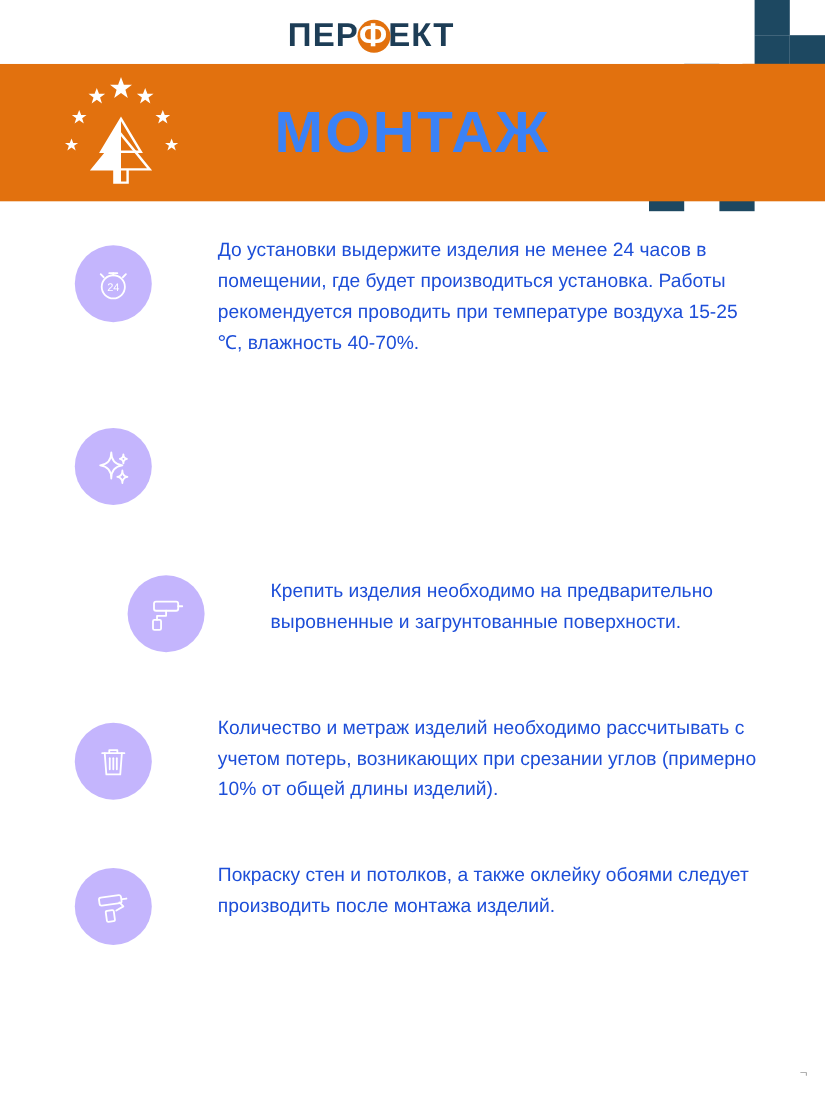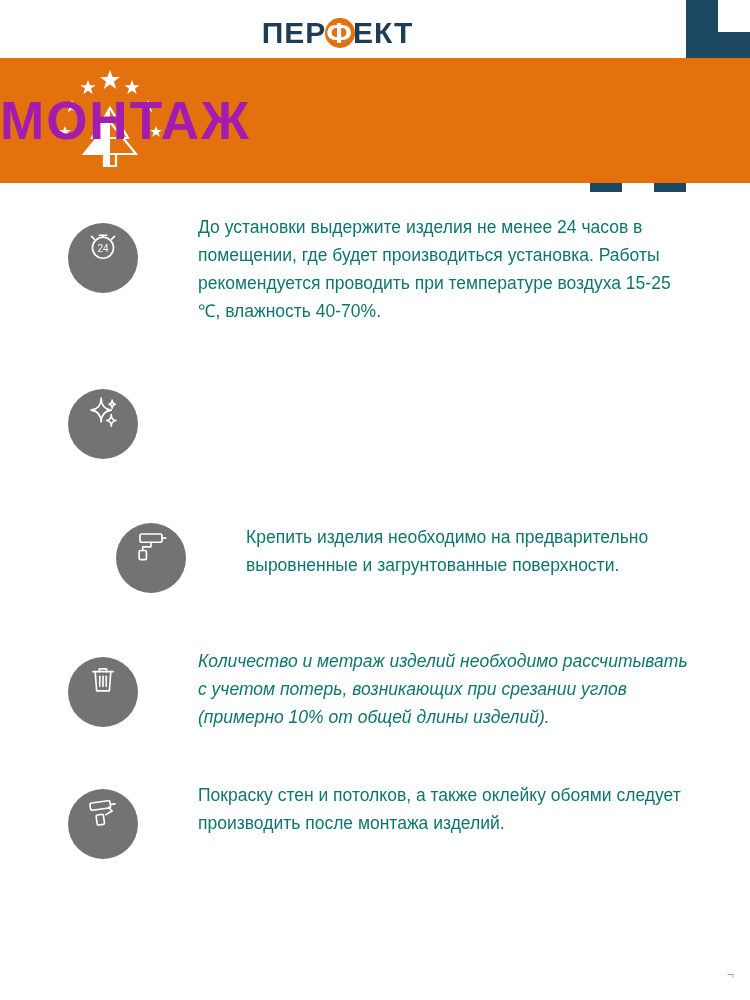--- a/index.html
+++ b/index.html
@@ -88,22 +88,22 @@
     background: #e2710e;
     z-index: 3;
   }
   .band-title {
     position: absolute;
     top: 58px;
     left: 0;
     width: 750px;
     height: 125px;
     line-height: 125px;
-    text-align: left;
-    color: #a21caf;
+    text-align: center;
+    color: #3b82f6;
     font-size: 53px;
     font-weight: bold;
     letter-spacing: 2px;
     z-index: 5;
   }
   .band-emblem {
     position: absolute;
     top: 68px;
     left: 48px;
     width: 125px;
@@ -123,44 +123,44 @@
     display: flex;
     align-items: flex-start;
     padding: 0 60px 0 68px;
     margin-bottom: 34px;
   }
   .icon-wrap {
     flex: 0 0 70px;
     width: 70px;
     height: 70px;
     border-radius: 50%;
-    background: #737373;
+    background: #c4b5fd;
     display: flex;
-    align-items: flex-start;
+    align-items: center;
     justify-content: center;
     margin-top: 18px;
   }
   .row-text {
     flex: 1;
     margin-left: 60px;
-    color: #0f766e;
+    color: #1d4ed8;
     font-size: 17.5px;
     line-height: 28px;
     font-family: "Liberation Sans", sans-serif;
     padding-top: 8px;
   }
   .row-text p {
     margin: 0;
   }
 
   
   .row-1 { margin-bottom: 46px; }
   .row-2 { margin-bottom: 46px; }
   .row-3 { margin-bottom: 46px; margin-left: 48px; }
-  .row-4 { margin-bottom: 40px; font-style: italic; }
+  .row-4 { margin-bottom: 40px; }
   .row-5 { margin-bottom: 0; }
 
   .row-2 .row-text, .row-3 .row-text { padding-top: 18px; }
   .row-5 .row-text { padding-top: 10px; }
 
   .corner-mark {
     position: absolute;
     right: 16px;
     bottom: 18px;
     color: #9a9a9a;

